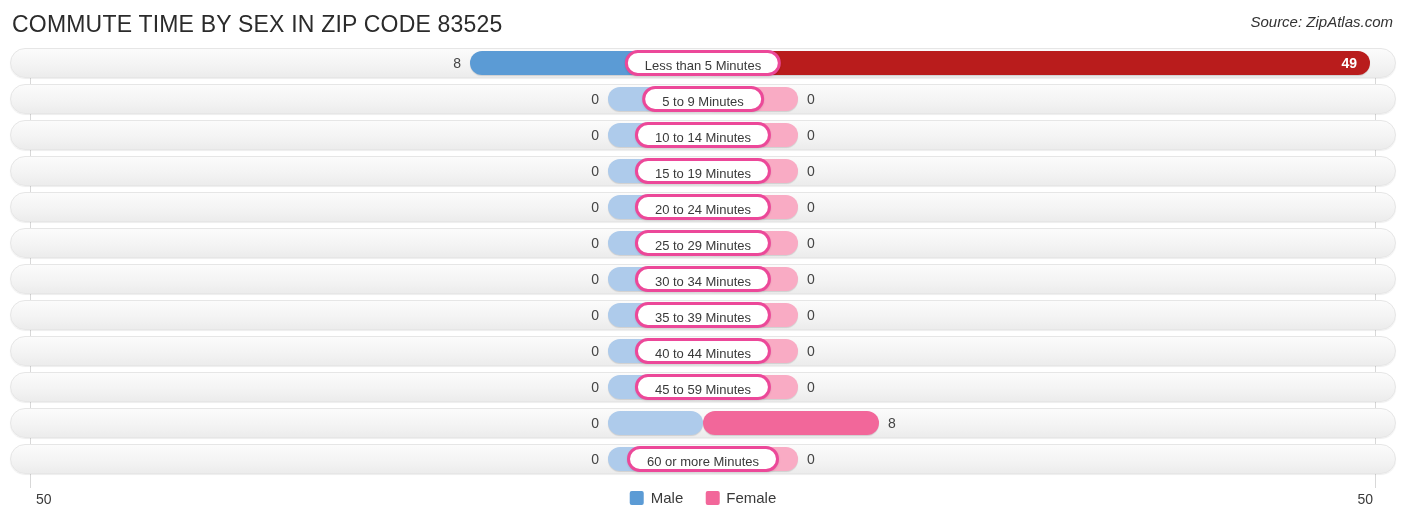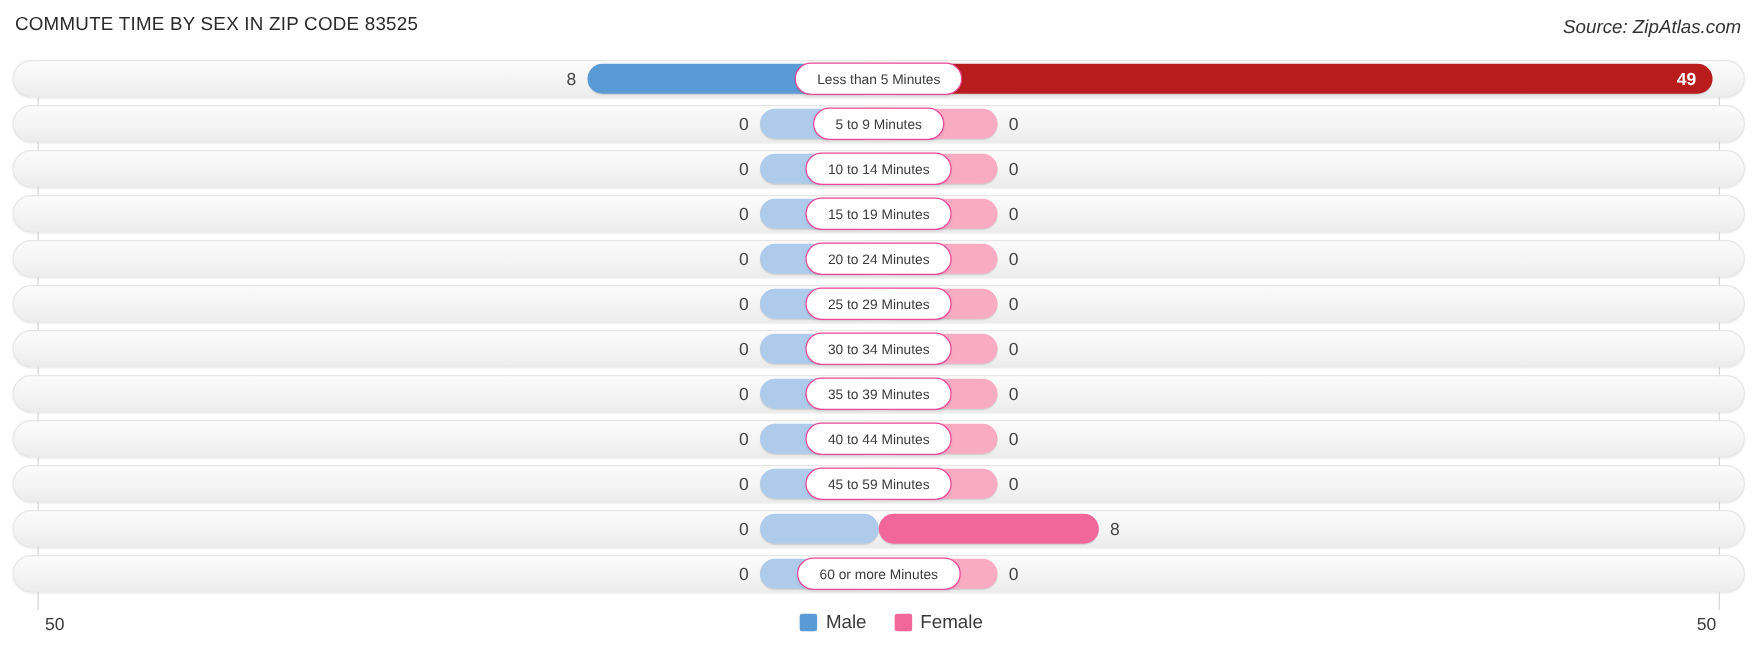--- a/index.html
+++ b/index.html
@@ -17,21 +17,21 @@
   }
 
   
   .header {
     position: absolute;
     top: 0; left: 0; right: 0; height: 44px;
   }
   .chart-title {
     position: absolute;
     left: 12px; top: 11px;
-    font-size: 15px;
+    font-size: 23px;
     color: #2b2b2b;
     letter-spacing: .2px;
     white-space: nowrap;
   }
   .chart-source {
     position: absolute;
     right: 13px; top: 13px;
     font-size: 15px;
     font-style: italic;
     color: #333333;
@@ -98,23 +98,23 @@
   
   .row-label {
     position: absolute;
     top: 2px;
     left: 50%;
     transform: translateX(-50%);
     height: 26px;
     line-height: 26px;
     padding: 0 17px;
     background: #ffffff;
-    border: 1px solid #ec4899;
+    border: 3px solid #ec4899;
     border-radius: 13px;
-    font-size: 11px;
+    font-size: 13px;
     color: #3a3a3a;
     white-space: nowrap;
     box-shadow: 0 1px 2px rgba(0,0,0,.10);
     z-index: 4;
   }
 
   
   .footer {
     position: absolute;
     left: 0; right: 0; bottom: 0;
@@ -131,21 +131,20 @@
   .axis-tick.right { right: 33px; }
 
   .legend {
     position: absolute;
     left: 50%;
     transform: translateX(-50%);
     top: 6px;
     display: flex;
     align-items: center;
     gap: 22px;
-    margin-left: 10px;
   }
   .legend-item {
     display: flex;
     align-items: center;
     gap: 7px;
   }
   .legend-swatch {
     width: 14px; height: 14px;
     border-radius: 2px;
     display: inline-block;

